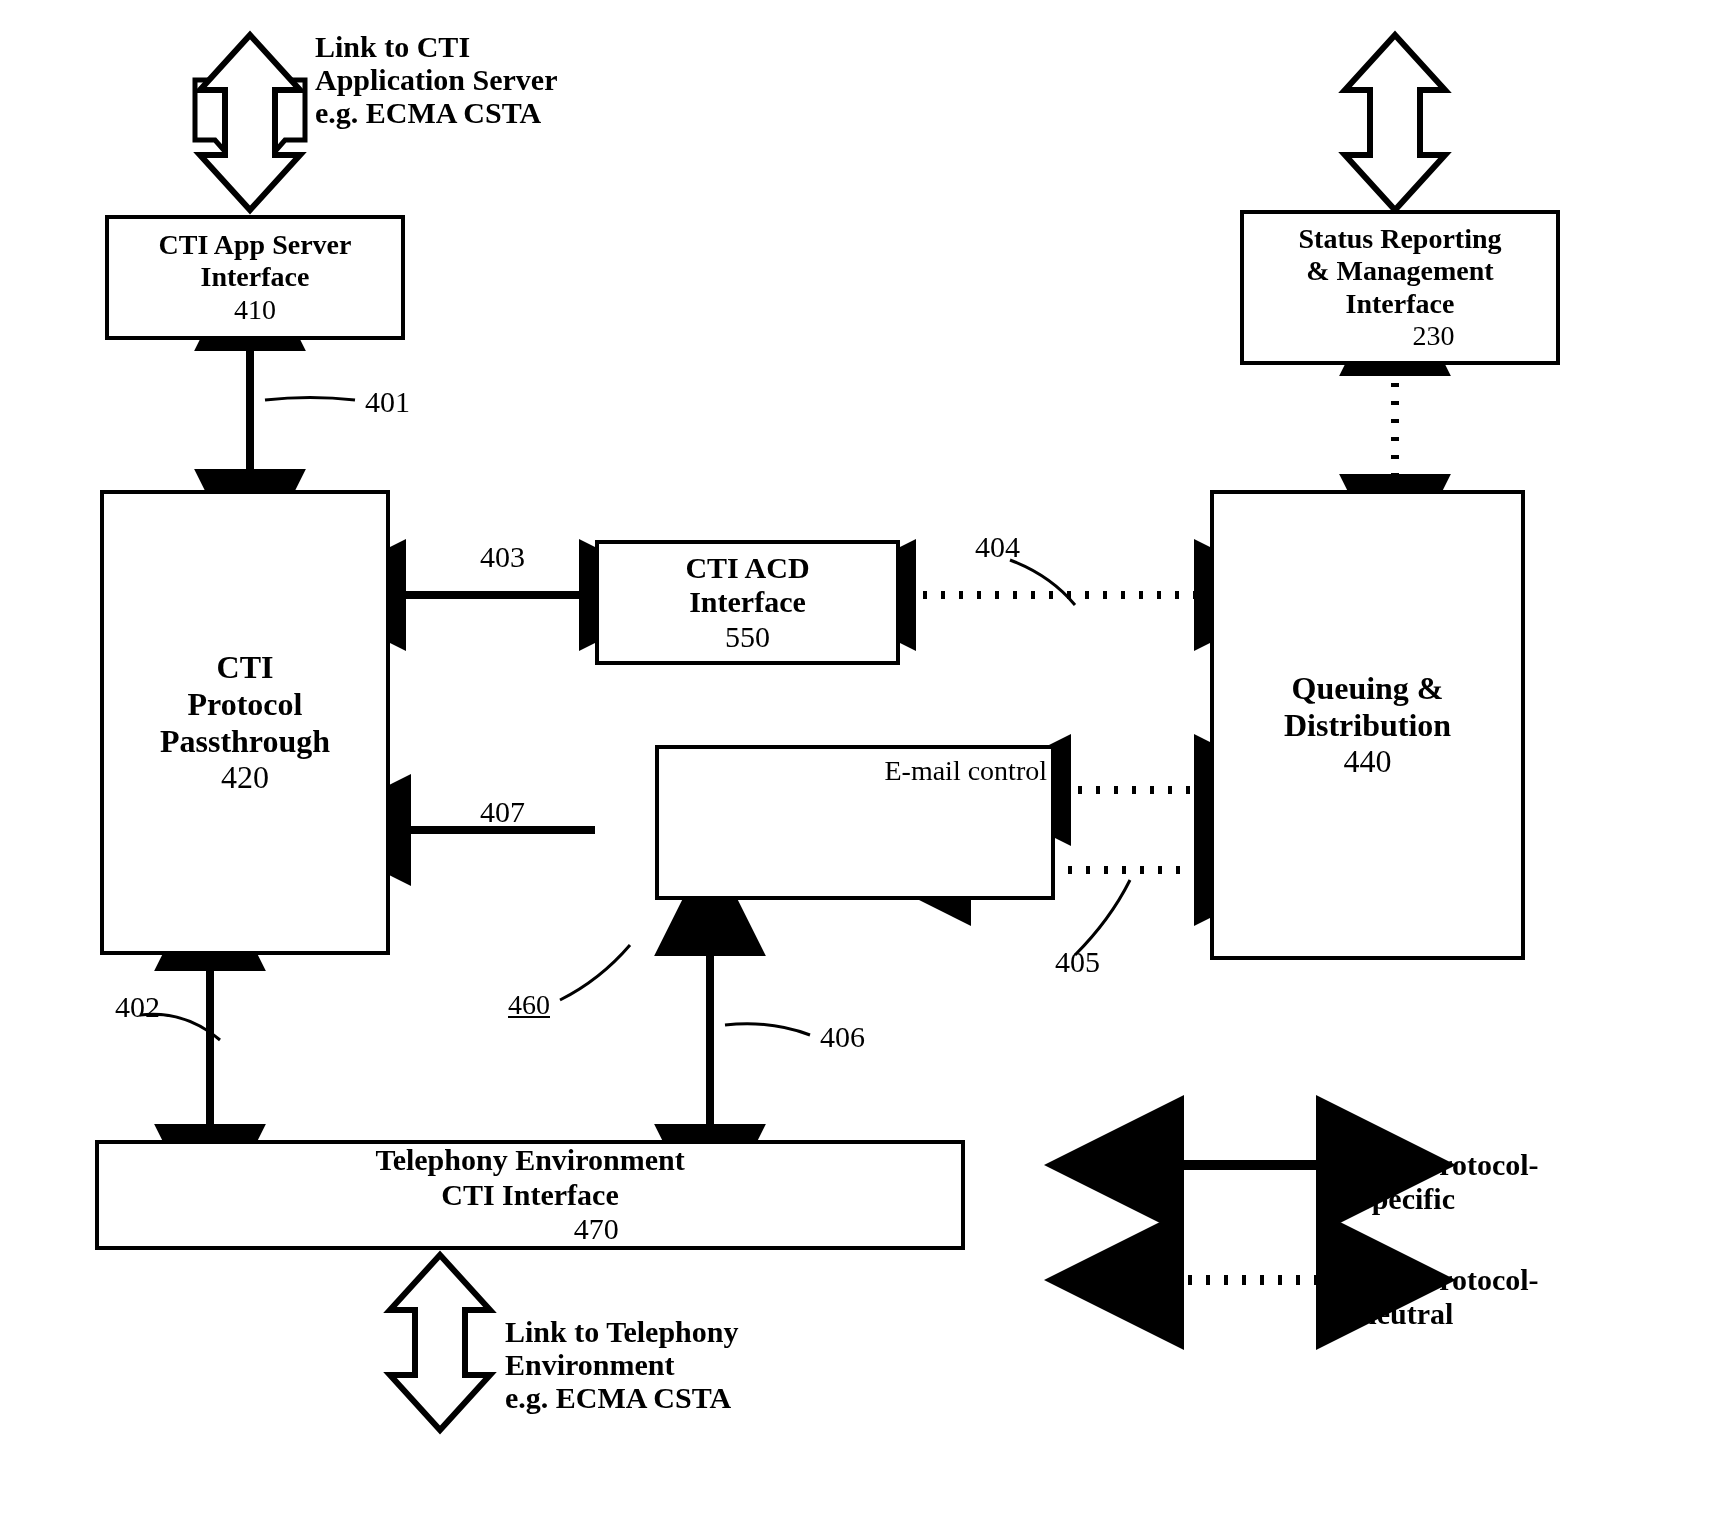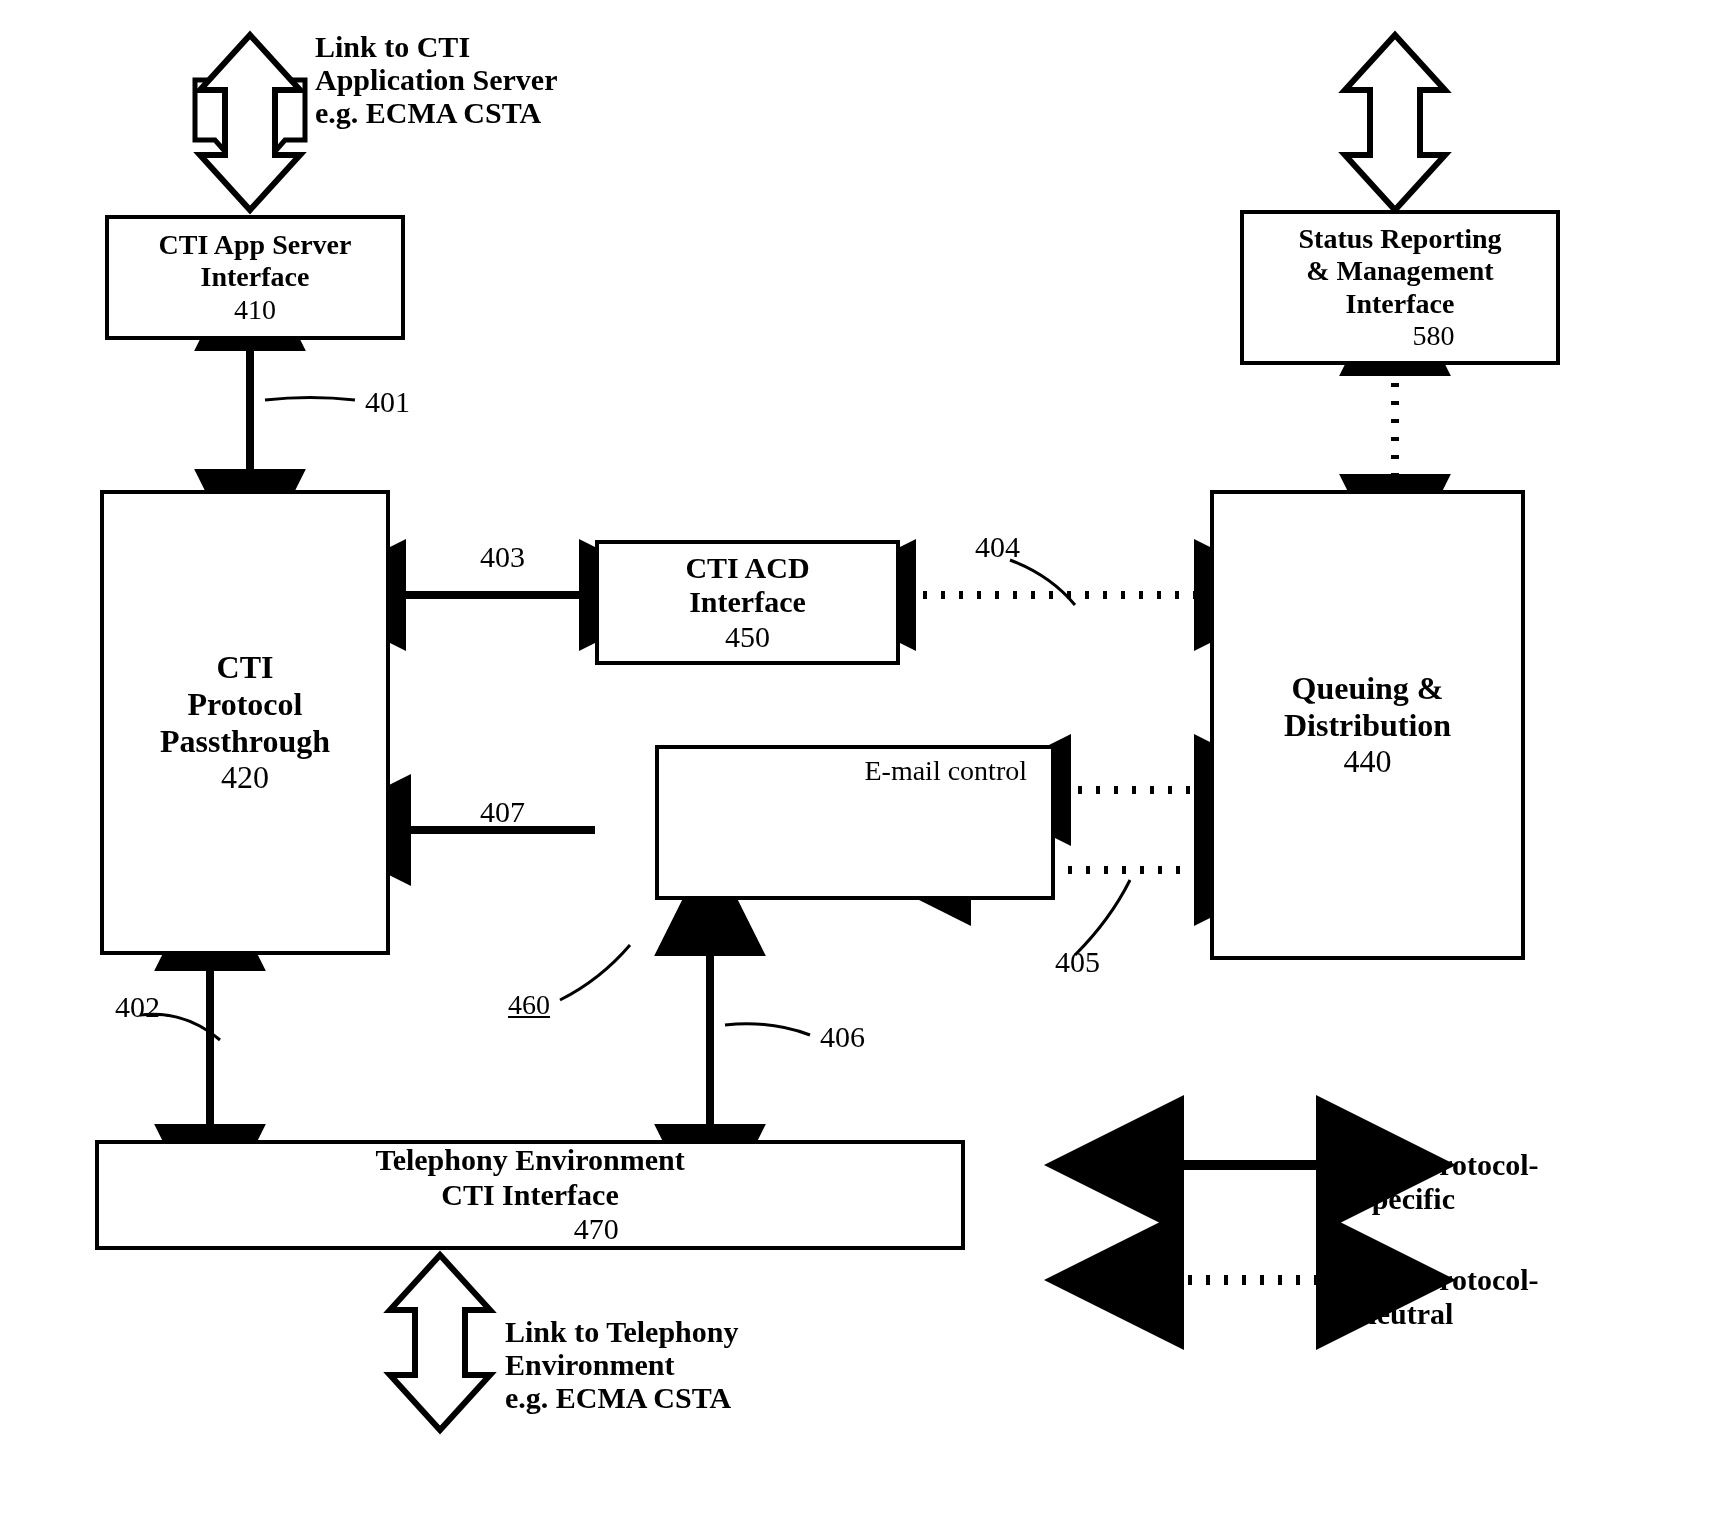--- a/index.html
+++ b/index.html
@@ -82,45 +82,45 @@
   <span class="bold">CTI App Server</span>
   <span class="bold">Interface</span>
   <span>410</span>
 </div>
 
 <div class="box" style="left:1240px;top:210px;width:320px;height:155px;font-size:28px;">
   <span class="bold">Status Reporting</span>
   <span class="bold">&amp; Management</span>
   <span>
     <span class="bold">Interface</span>
-    <span style="font-weight:normal;margin-left:6px;">580</span>
+    <span style="font-weight:normal;margin-left:6px;">230</span>
   </span>
 </div>
 
 <div class="box" style="left:100px;top:490px;width:290px;height:465px;font-size:32px;">
   <span class="bold">CTI</span>
   <span class="bold">Protocol</span>
   <span class="bold">Passthrough</span>
   <span style="font-weight:normal;">420</span>
 </div>
 
 <div class="box" style="left:595px;top:540px;width:305px;height:125px;font-size:30px;">
   <span class="bold">CTI ACD</span>
   <span class="bold">Interface</span>
-  <span style="font-weight:normal;">450</span>
+  <span style="font-weight:normal;">550</span>
 </div>
 
 <div class="box" style="left:1210px;top:490px;width:315px;height:470px;font-size:32px;">
   <span class="bold">Queuing &amp;</span>
   <span class="bold">Distribution</span>
   <span style="font-weight:normal;">440</span>
 </div>
 
 <div class="box" style="left:655px;top:745px;width:400px;height:155px;font-size:28px;justify-content:flex-start;padding-top:6px;">
-  <span style="align-self:flex-end;margin-right:20px;">E-mail control</span>
+  <span style="align-self:flex-end;">E-mail control</span>
 </div>
 
 
 <div class="box" style="left:95px;top:1140px;width:870px;height:110px;font-size:30px;">
   <span class="bold">Telephony Environment</span>
   <span>
     <span class="bold">CTI Interface</span>
     <span style="font-weight:normal;margin-left:8px;">470</span>
   </span>
 </div>

